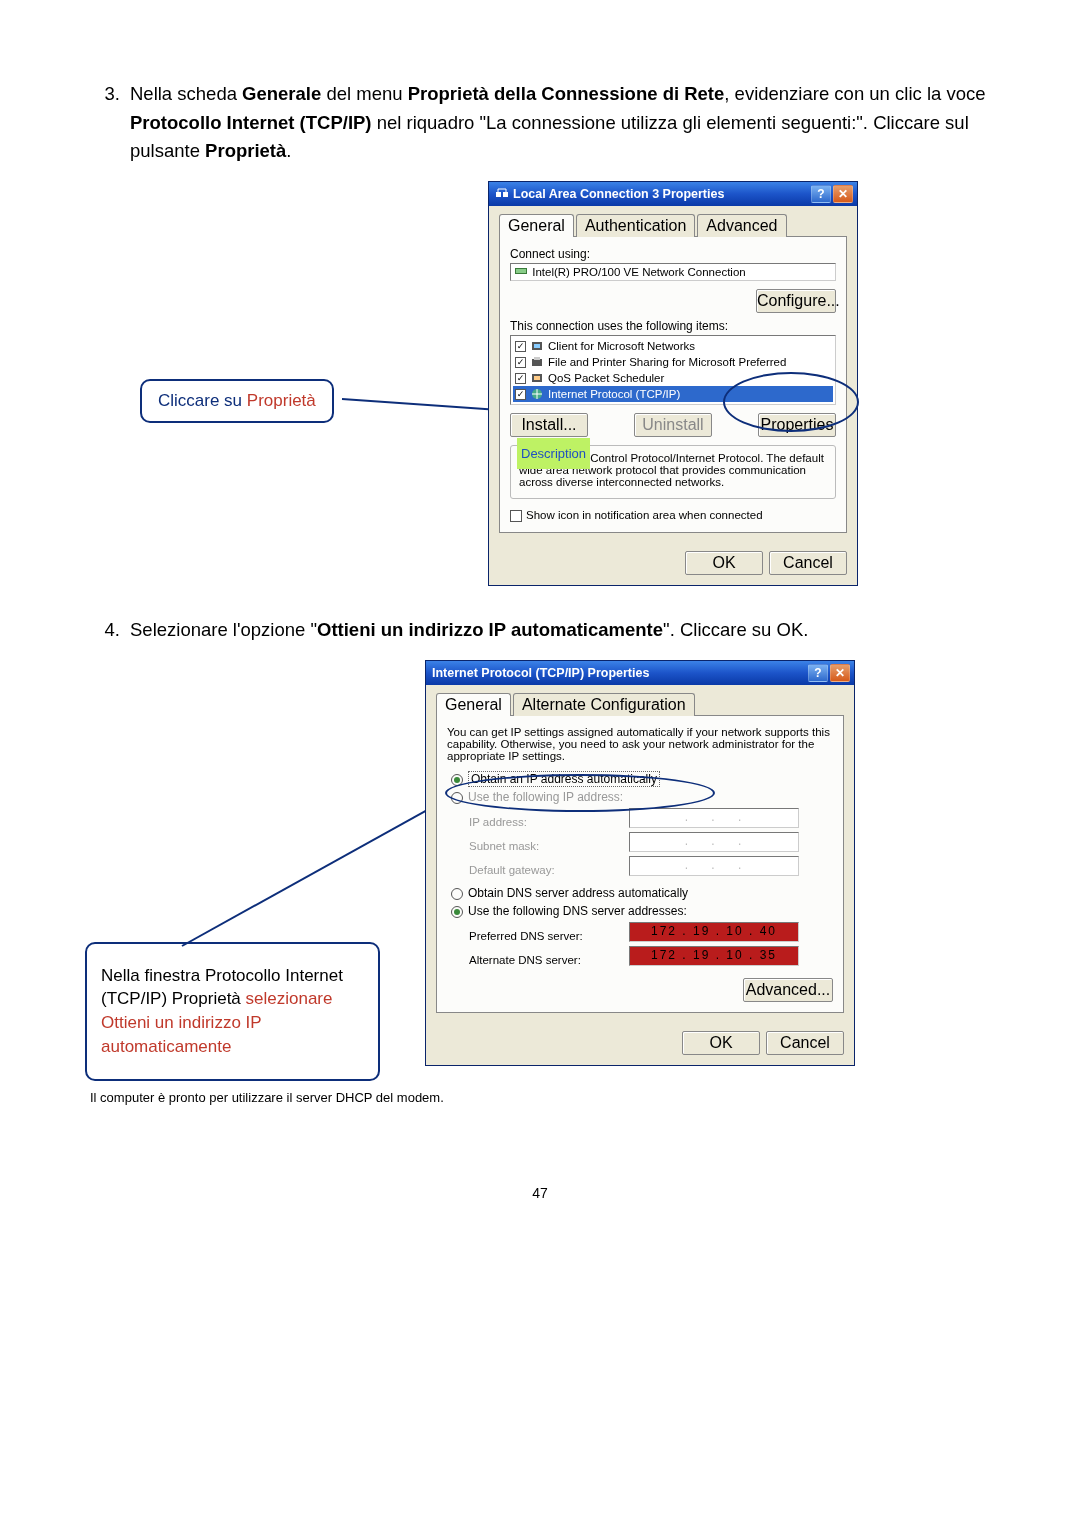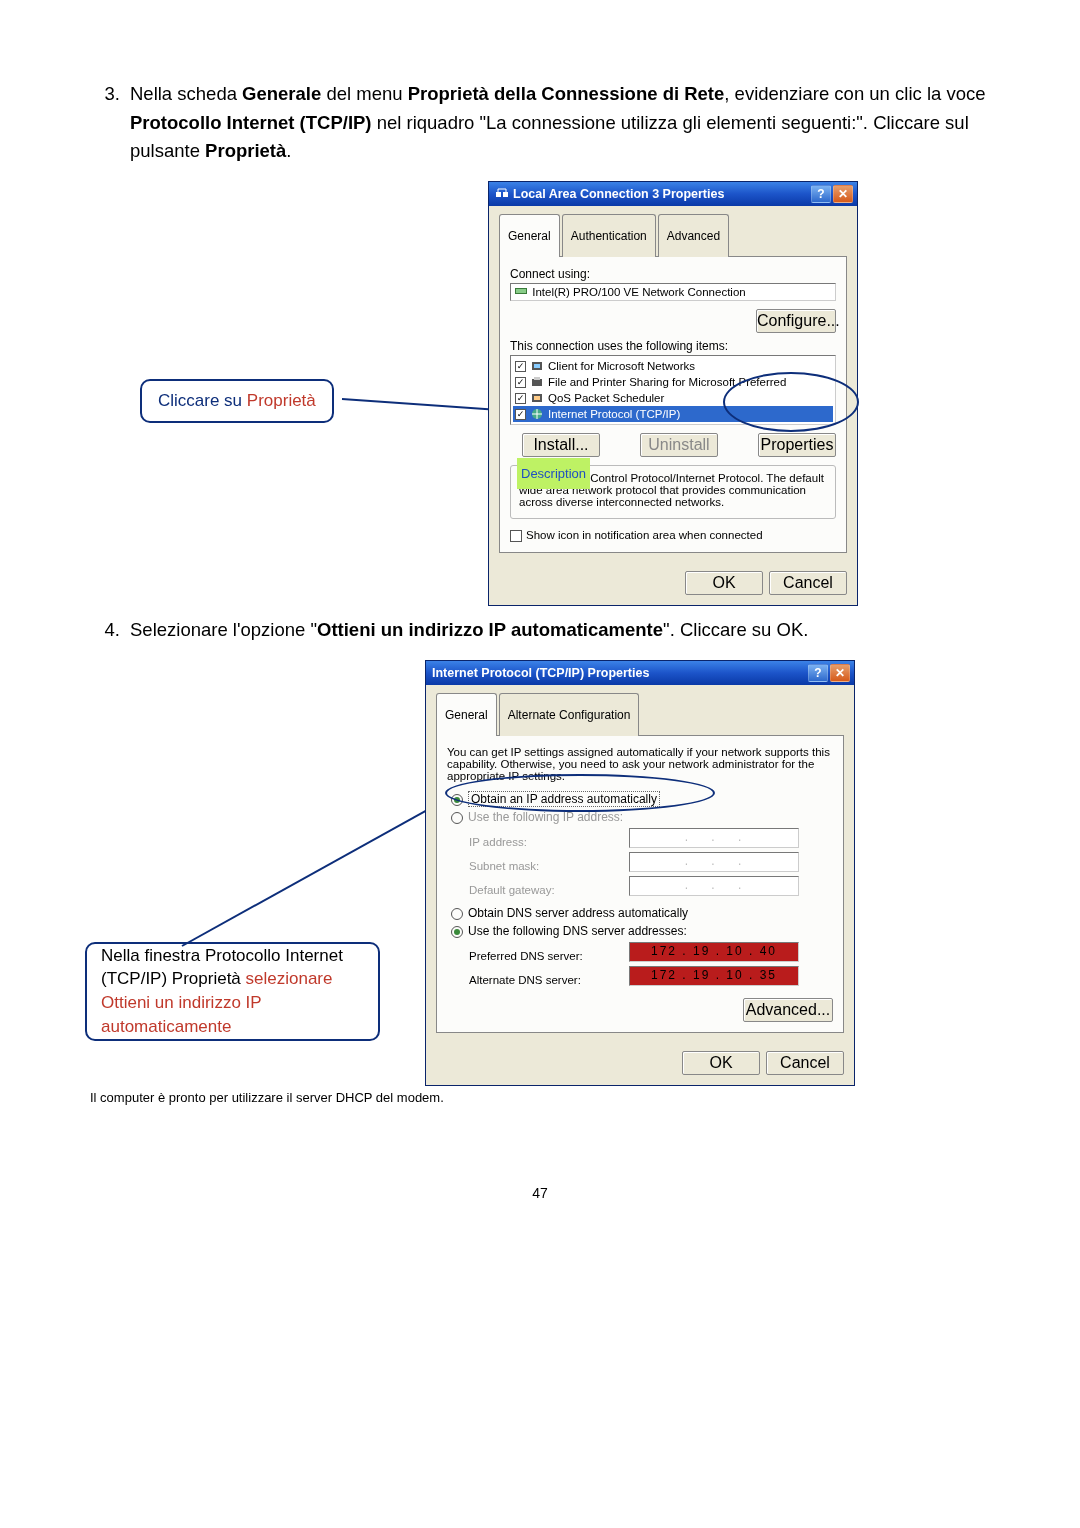--- a/index.html
+++ b/index.html
@@ -84,23 +84,23 @@
     display: flex; align-items: center; justify-content: center;
     font-size: 12px;
     border-radius: 2px;
   }
   .xp-btn.help { background: linear-gradient(to bottom,#7cb2f2,#2d69cc); }
   .xp-body { padding: 8px 10px 10px 10px; }
   .xp-tabs { display: flex; margin-bottom: -1px; }
   .xp-tab {
     border: 1px solid #888;
     border-bottom: none;
-    padding: 14px 8px;
+    padding: 2px 8px;
     background: #ece9d8;
-    font-size: 12px;
+    font-size: 16px;
     border-radius: 3px 3px 0 0;
     margin-right: 2px;
   }
   .xp-tab.active { background: #fcfcfa; position: relative; z-index: 2; }
   .xp-panel {
     border: 1px solid #888;
     background: #fcfcfa;
     padding: 10px;
   }
   .xp-input-frame {
@@ -252,21 +252,21 @@
             </div>
             <div class="xp-item sel">
               <div class="chk">✓</div>
               <span class="ic"><svg width="14" height="14">
                     <circle cx="7" cy="7" r="5" fill="#4a8"></circle>
                     <path d="M2 7 H12 M7 2 V12" stroke="#fff" stroke-width="1"></path>
                   </svg></span>
               <span>Internet Protocol (TCP/IP)</span>
             </div>
           </div>
-          <div class="btn-row" style="justify-content:flex-end;gap:40px;">
+          <div class="btn-row" style="justify-content:space-between;gap:40px;">
             <div class="xp-button">Install...</div>
             <div class="xp-button disabled">Uninstall</div>
             <div class="xp-button">Properties</div>
           </div>
           <div class="group">
             <div class="group-title">Description</div>
             <div style="font-size:11.5px;">Transmission Control Protocol/Internet Protocol. The default wide area network protocol that provides communication across diverse interconnected networks.</div>
           </div>
           <div style="margin-top:10px;font-size:11.5px;">
             <span class="small-chk"></span><span>Show icon in notification area when connected</span>
@@ -284,21 +284,21 @@
 
   <div class="step">
     <div class="step-num">4.</div>
     <div class="step-body">
       <span>Selezionare l'opzione "</span><span class="bold">Ottieni un indirizzo IP automaticamente</span><span>". Cliccare su OK.</span>
     </div>
   </div>
 
   <div class="figure-area-2">
 
-    <div class="callout" style="left:-5px; top:282px; width:295px; padding:0 14px; line-height:1.4;">
+    <div class="callout" style="left:-5px; top:282px; width:295px; padding:20px 14px; line-height:1.4;">
       <div>Nella finestra Protocollo Internet</div>
       <div><span>(TCP/IP) Proprietà </span><span class="red">selezionare</span></div>
       <div class="red">Ottieni un indirizzo IP</div>
       <div class="red">automaticamente</div>
     </div>
 
     <div class="callout-line" style="left:92px; top:285px; width:325px; transform: rotate(-29deg);"></div>
 
     <div class="xp-window" style="left:335px; top:0; width:430px;">
       <div class="xp-titlebar">

